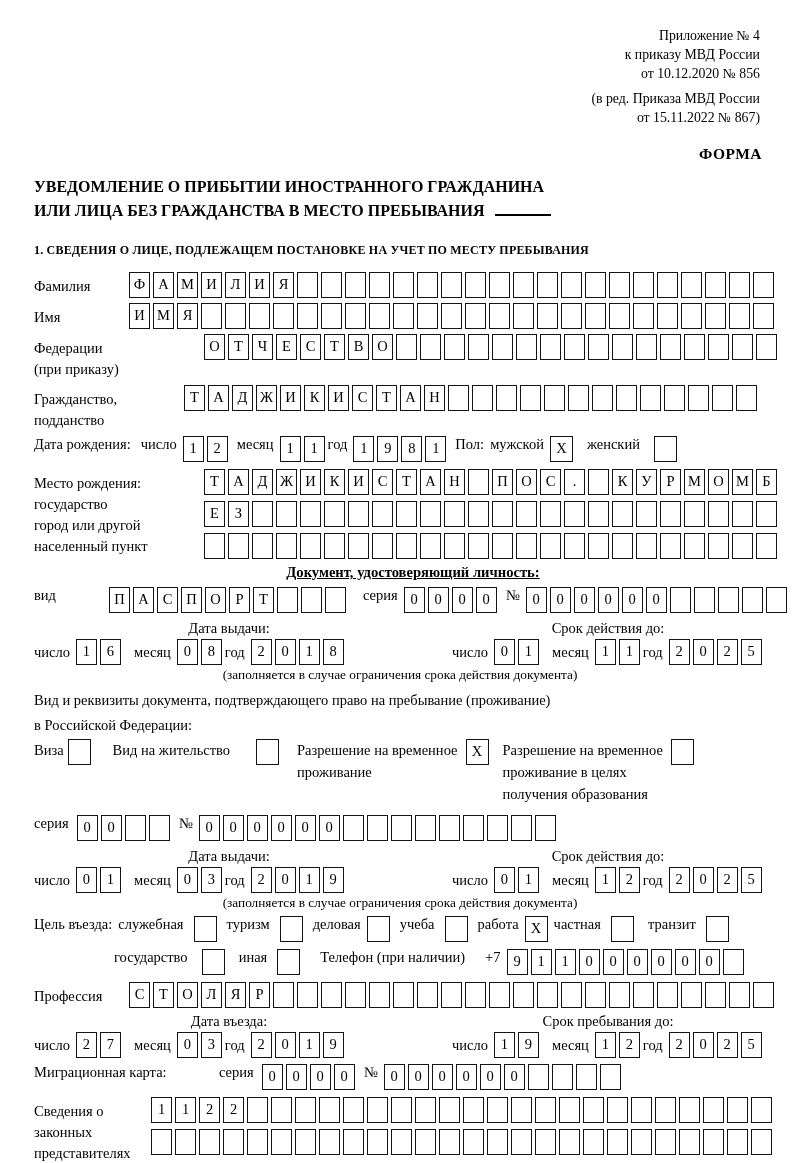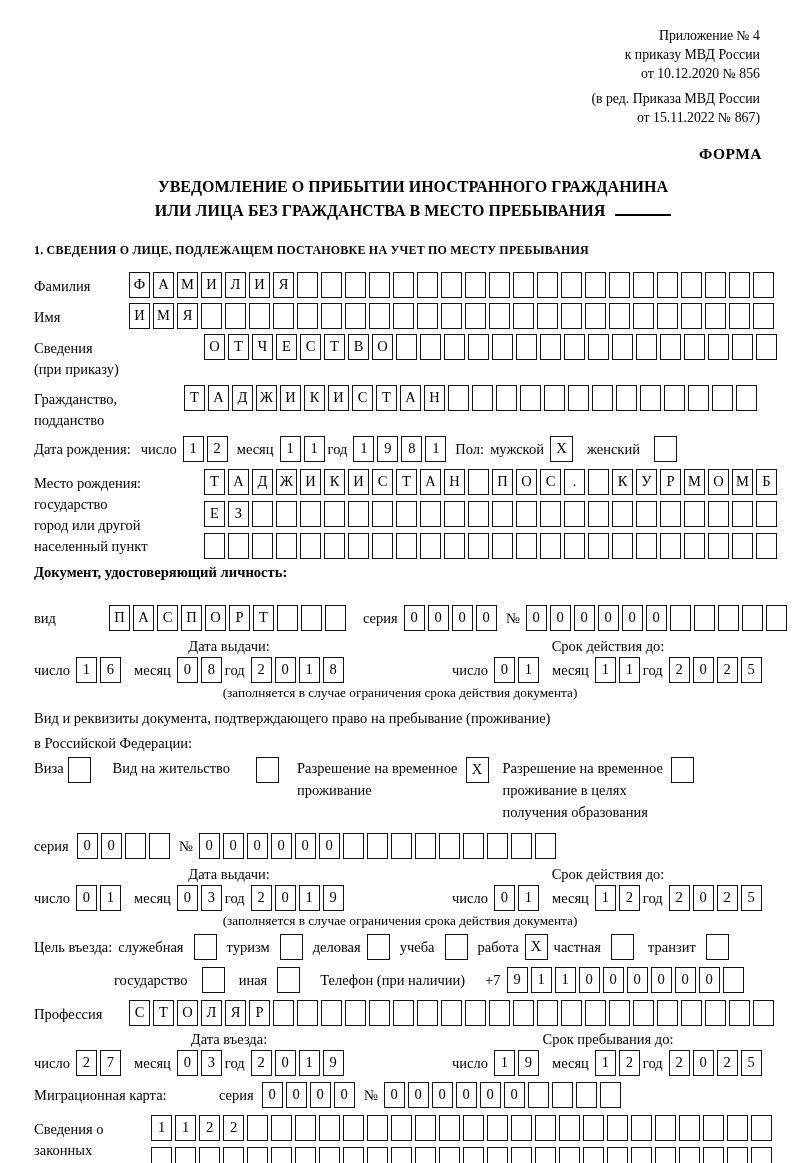--- a/index.html
+++ b/index.html
@@ -5,38 +5,38 @@
   html,body{margin:0;padding:0;background:#e8e8e8;}
   .page{
     width:800px;height:1163px;margin:0 auto;background:#ffffff;color:#000;
     font-family:"Liberation Serif","DejaVu Serif",serif;font-size:14.5px;
     box-sizing:border-box;padding:26px 8px 0 34px;overflow:hidden;position:relative;
   }
   
   .appendix{width:212px;margin-left:auto;margin-right:32px;font-size:13.8px;line-height:1.38;text-align:right;}
   .appendix .gap{margin-top:6px;}
   .form-label{text-align:right;font-weight:bold;font-size:15.5px;letter-spacing:.5px;margin:18px 30px 0 0;}
-  .title{text-align:center;font-weight:bold;font-size:16px;line-height:1.5;margin-top:12px;}
+  .title{text-align:left;font-weight:bold;font-size:16px;line-height:1.5;margin-top:12px;}
   .blank-line{display:inline-block;width:56px;height:13px;border-bottom:2px solid #000;margin-left:10px;}
   .sec-heading{font-weight:bold;font-size:12px;margin-top:20px;margin-bottom:14px;letter-spacing:.2px;}
   
   .cell{display:inline-block;box-sizing:border-box;width:21px;height:26px;border:1.7px solid #141414;
         margin-right:3px;text-align:center;line-height:22px;font-size:14.5px;vertical-align:top;background:#fff;}
   .cells{white-space:nowrap;display:block;height:26px;}
   .cells.stacked{margin-bottom:6px;}
   .cbox{display:inline-block;box-sizing:border-box;width:23px;height:26px;border:1.7px solid #141414;
         text-align:center;line-height:22px;font-size:14.5px;vertical-align:middle;background:#fff;}
   
   .frow{display:flex;align-items:flex-start;margin-bottom:5px;}
   .flabel{flex:0 0 auto;padding-top:4px;line-height:21px;}
   .w95{width:95px;} .w170{width:170px;} .w150{width:150px;} .w105{width:105px;}
-  .irow{display:flex;align-items:center;margin-bottom:7px;flex-wrap:nowrap;}
+  .irow{display:flex;margin-bottom:7px;flex-wrap:nowrap;}
   .ml6{margin-left:6px;} .ml10{margin-left:10px;} .ml14{margin-left:14px;} .ml20{margin-left:20px;}
   .mr6{margin-right:6px;} .mr8{margin-right:8px;}
-  .doc-heading{font-weight:bold;font-size:14.6px;margin:4px 0 24px 0;}
+  .doc-heading{text-align:center;font-weight:bold;font-size:14.6px;margin:4px 0 6px 0;text-decoration:underline;}
   
   .dates-block{margin-bottom:5px;}
   .dhead-row{display:flex;}
   .dhead{font-size:14.5px;} .dhead.left{width:390px;text-align:center;} .dhead.right{flex:1;text-align:center;}
   .dfield-row{display:flex;align-items:center;margin-top:2px;}
   .dgroup{display:flex;align-items:center;} .dgroup.left{width:390px;} .dgroup.right{flex:1;padding-left:28px;}
   .dnote{text-align:center;font-size:13.3px;margin-top:2px;padding-right:26px;}
   
   .opt-row{display:flex;align-items:flex-start;margin:2px 0 10px 0;}
   .opt{display:flex;align-items:flex-start;}
@@ -70,21 +70,21 @@
     <div class="cells"><span class="cell">Ф</span><span class="cell">А</span><span class="cell">М</span><span class="cell">И</span><span class="cell">Л</span><span class="cell">И</span><span class="cell">Я</span><span class="cell"></span><span class="cell"></span><span class="cell"></span><span class="cell"></span><span class="cell"></span><span class="cell"></span><span class="cell"></span><span class="cell"></span><span class="cell"></span><span class="cell"></span><span class="cell"></span><span class="cell"></span><span class="cell"></span><span class="cell"></span><span class="cell"></span><span class="cell"></span><span class="cell"></span><span class="cell"></span><span class="cell"></span><span class="cell"></span></div>
   </div>
 
   <div class="frow">
     <div class="flabel w95">Имя</div>
     <div class="cells"><span class="cell">И</span><span class="cell">М</span><span class="cell">Я</span><span class="cell"></span><span class="cell"></span><span class="cell"></span><span class="cell"></span><span class="cell"></span><span class="cell"></span><span class="cell"></span><span class="cell"></span><span class="cell"></span><span class="cell"></span><span class="cell"></span><span class="cell"></span><span class="cell"></span><span class="cell"></span><span class="cell"></span><span class="cell"></span><span class="cell"></span><span class="cell"></span><span class="cell"></span><span class="cell"></span><span class="cell"></span><span class="cell"></span><span class="cell"></span><span class="cell"></span></div>
   </div>
 
   <div class="frow">
     <div class="flabel w170">
-      <div>Сведения</div>
+      <div>Федерации</div>
       <div>(при приказу)</div>
     </div>
     <div class="cells"><span class="cell">О</span><span class="cell">Т</span><span class="cell">Ч</span><span class="cell">Е</span><span class="cell">С</span><span class="cell">Т</span><span class="cell">В</span><span class="cell">О</span><span class="cell"></span><span class="cell"></span><span class="cell"></span><span class="cell"></span><span class="cell"></span><span class="cell"></span><span class="cell"></span><span class="cell"></span><span class="cell"></span><span class="cell"></span><span class="cell"></span><span class="cell"></span><span class="cell"></span><span class="cell"></span><span class="cell"></span><span class="cell"></span></div>
   </div>
 
   <div class="frow">
     <div class="flabel w150">
       <div>Гражданство,</div>
       <div>подданство</div>
     </div>

